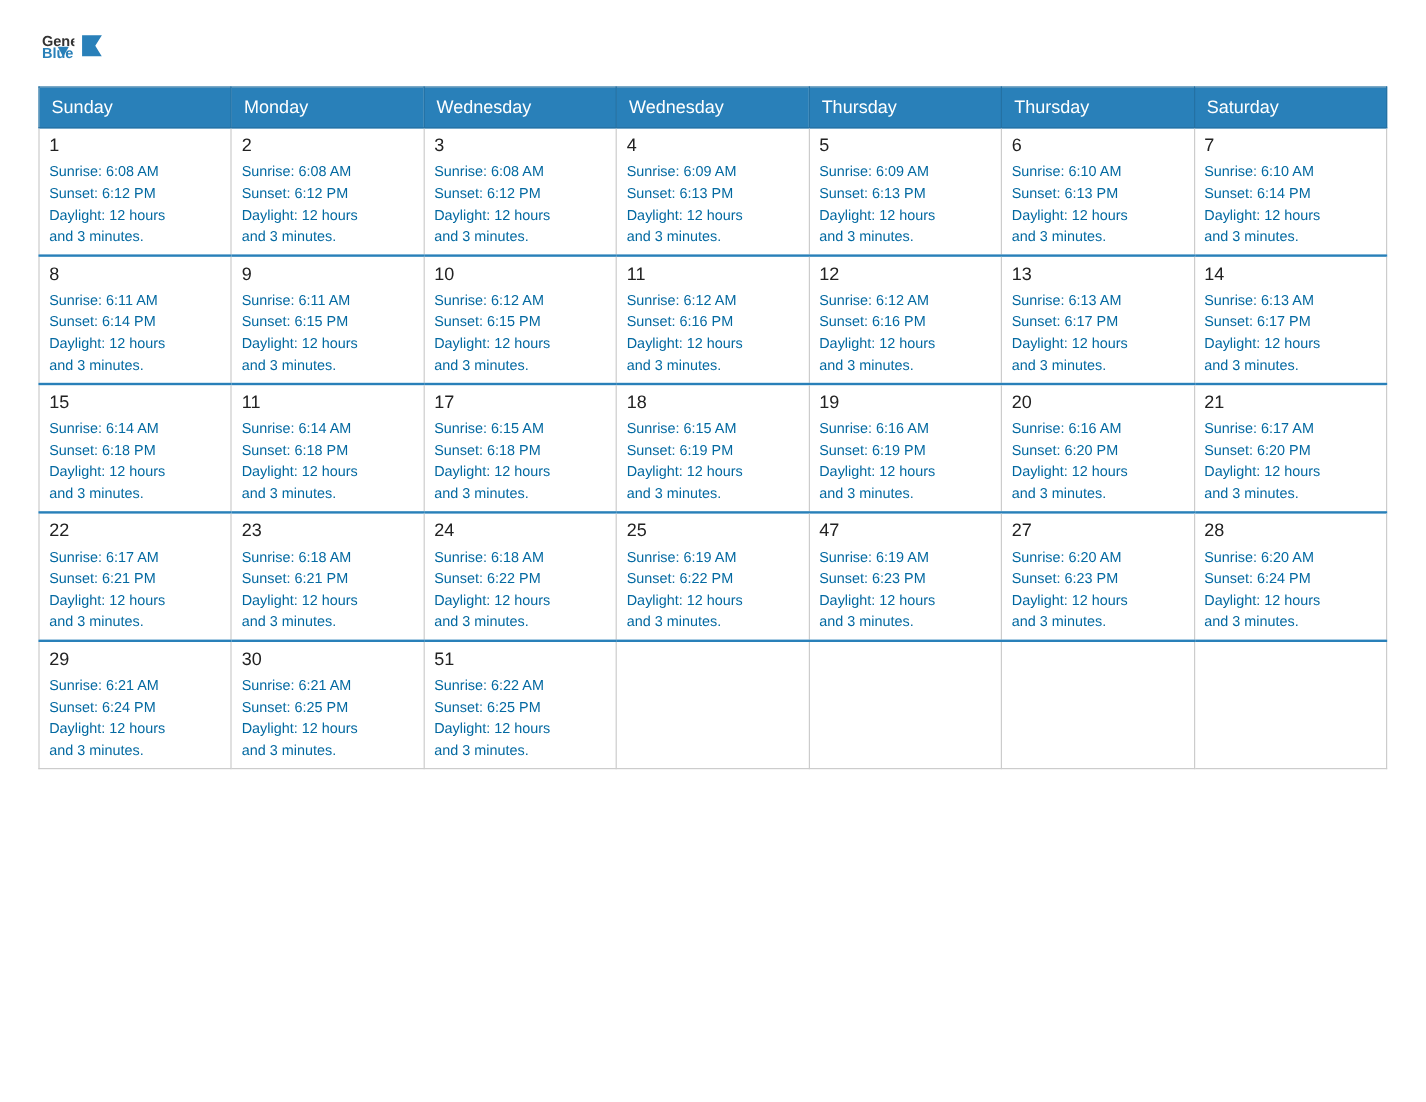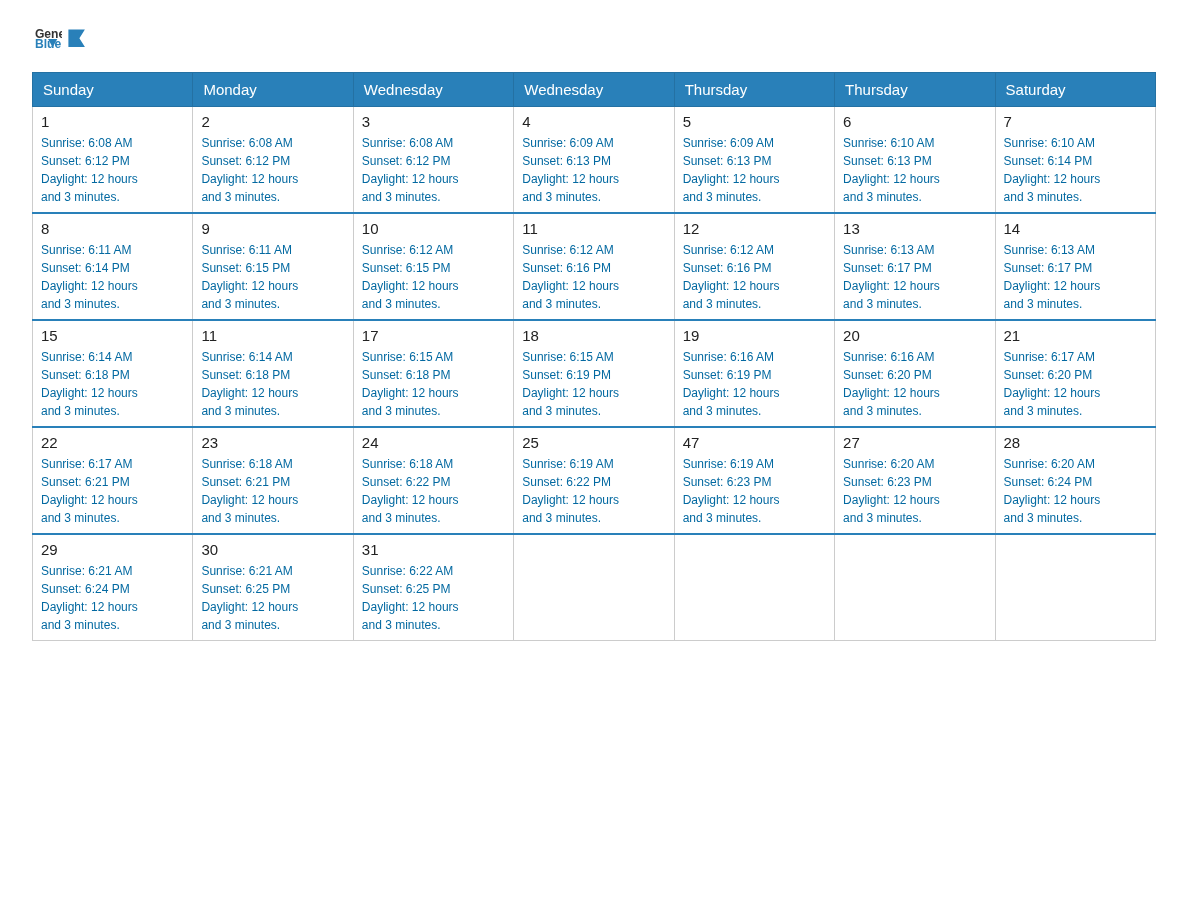--- a/index.html
+++ b/index.html
@@ -406,21 +406,21 @@
         <td>
         <span class="day-number">30</span>
         <div class="day-info">
           Sunrise: 6:21 AM<br>
           Sunset: 6:25 PM<br>
           Daylight: 12 hours<br>
           and 3 minutes.
         </div>
       </td>
         <td>
-        <span class="day-number">31</span>
+        <span class="day-number">51</span>
         <div class="day-info">
           Sunrise: 6:22 AM<br>
           Sunset: 6:25 PM<br>
           Daylight: 12 hours<br>
           and 3 minutes.
         </div>
       </td>
         <td class="empty-cell"></td>
         <td class="empty-cell"></td>
         <td class="empty-cell"></td>

